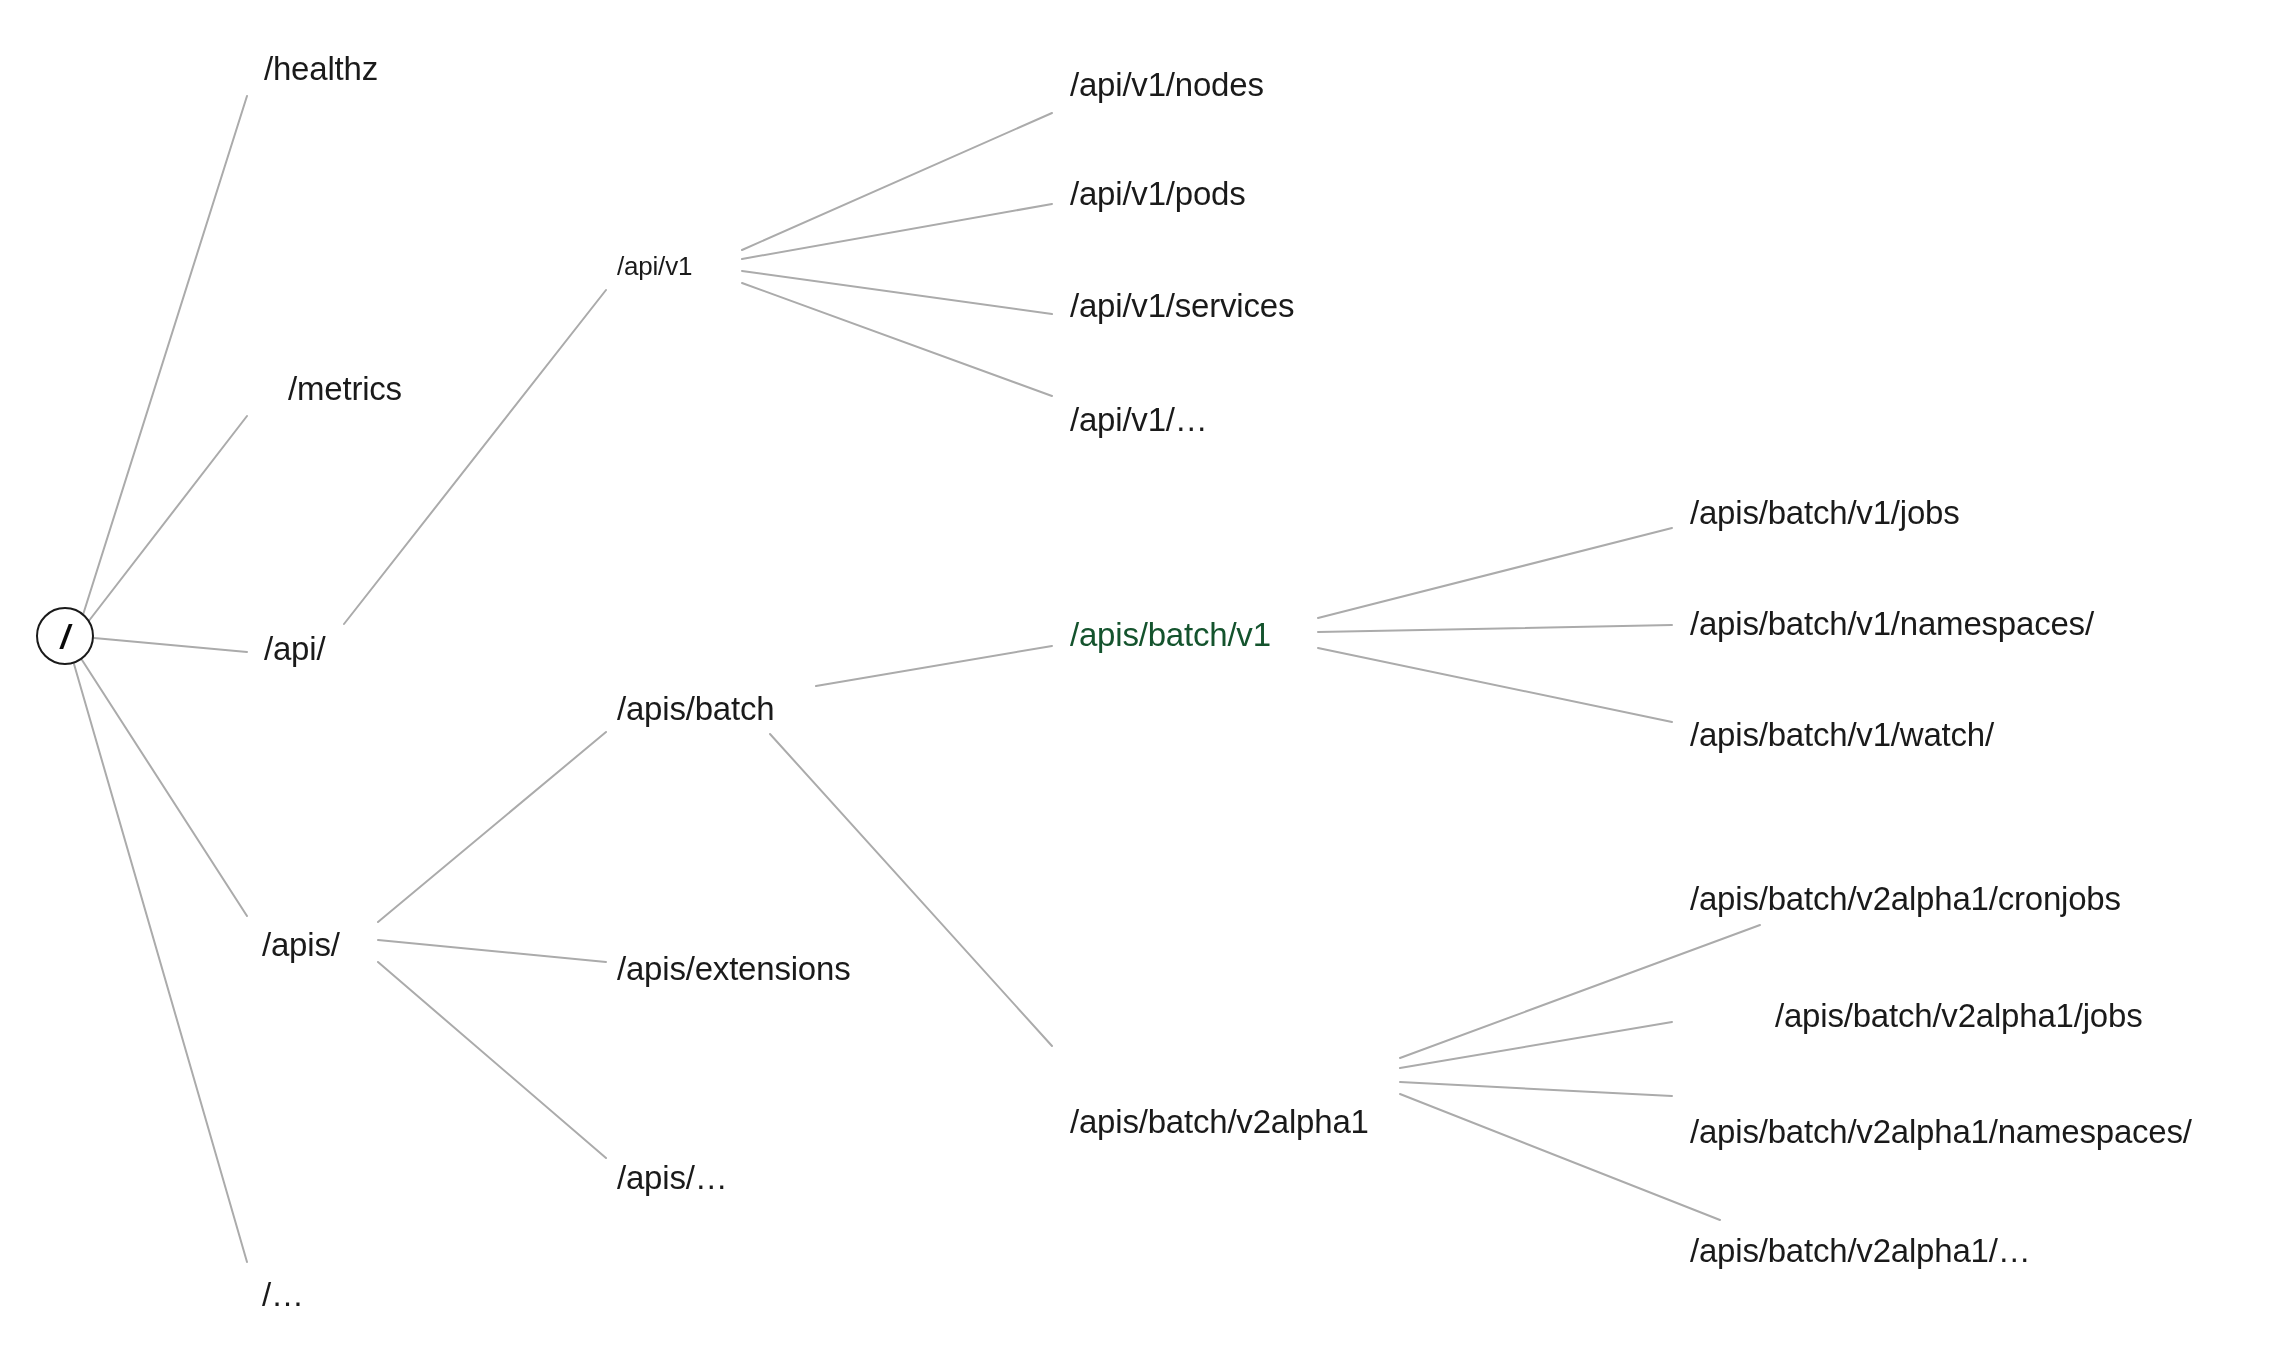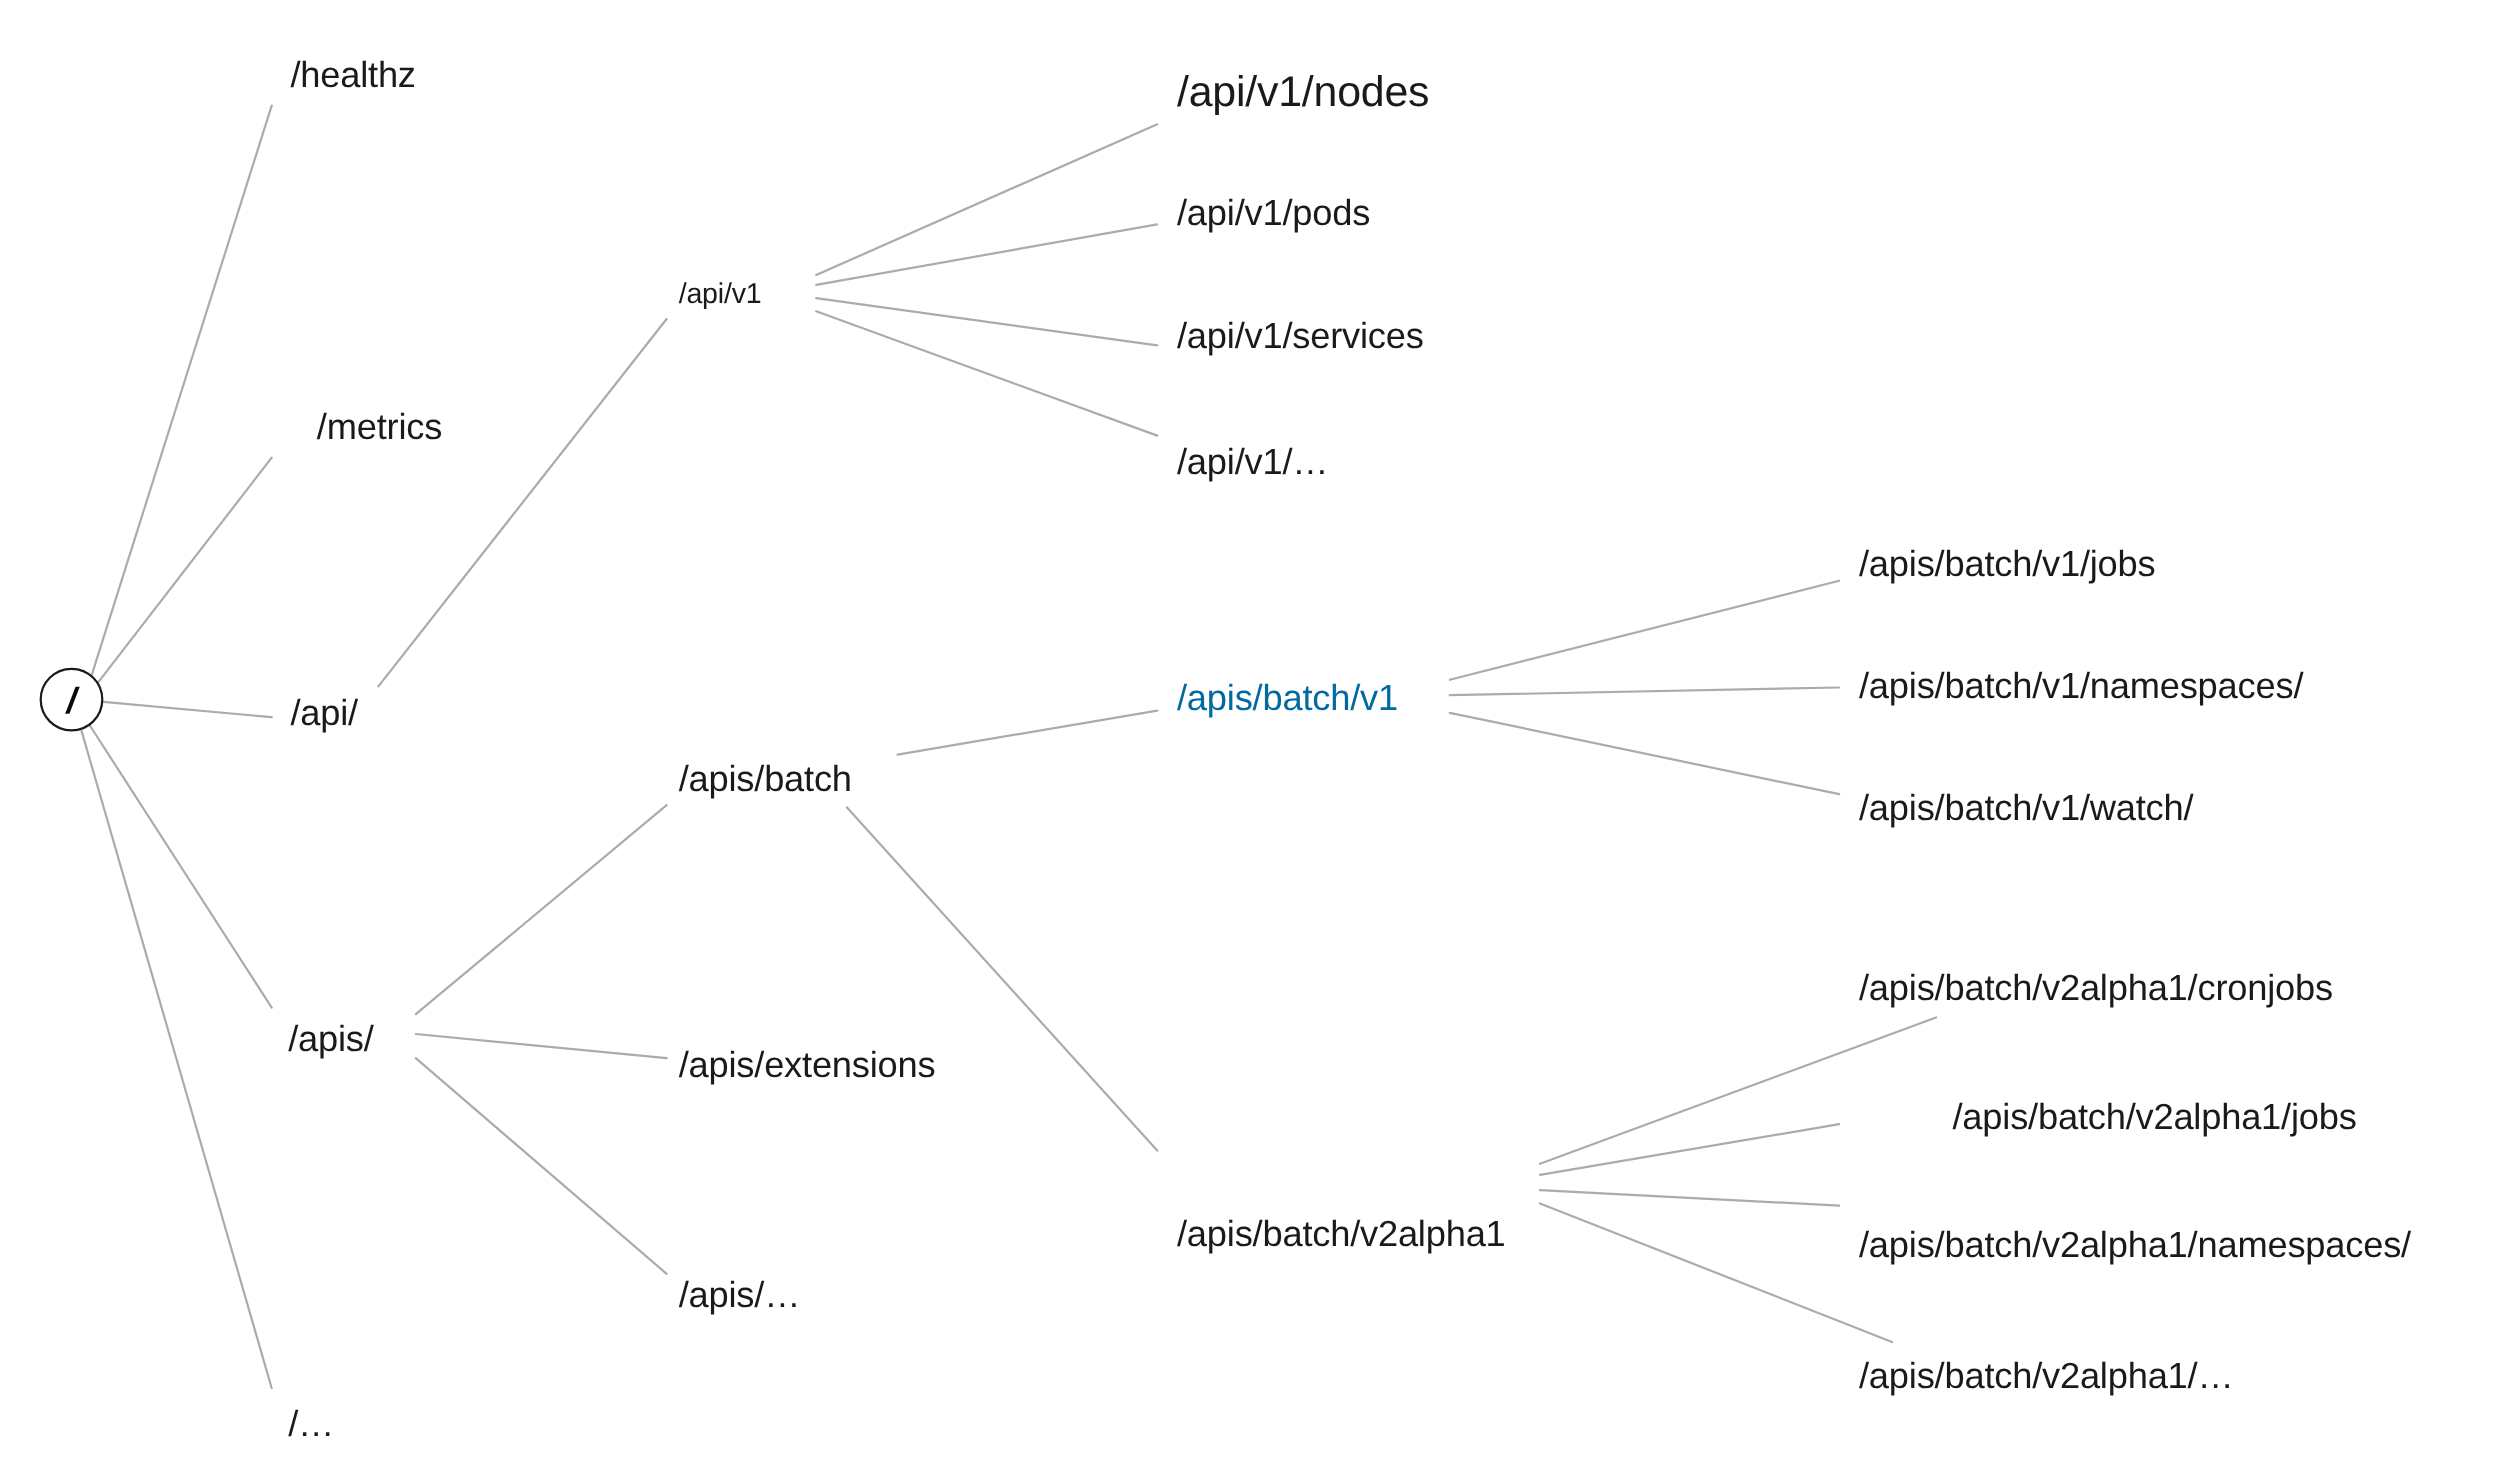--- a/index.html
+++ b/index.html
@@ -86,28 +86,28 @@
       <line x1="1400" y1="1094" x2="1720" y2="1220" stroke="#ababab" stroke-width="2" stroke-linecap="round"></line>
     </svg>
 
   <div id="node-layer">
       <div class="node-label" style="left: 264px; top: 68px; color: rgb(26, 26, 26); font-size: 33px;">/healthz</div>
       <div class="node-label" style="left: 264px; top: 388px; color: rgb(26, 26, 26); font-size: 33px; margin-left: 24px;">/metrics</div>
       <div class="node-label" style="left: 264px; top: 648px; color: rgb(26, 26, 26); font-size: 33px;">/api/</div>
       <div class="node-label" style="left: 262px; top: 944px; color: rgb(26, 26, 26); font-size: 33px;">/apis/</div>
       <div class="node-label" style="left: 262px; top: 1294px; color: rgb(26, 26, 26); font-size: 33px;">/…</div>
       <div class="node-label" style="left: 617px; top: 266px; color: rgb(26, 26, 26); font-size: 26px;">/api/v1</div>
-      <div class="node-label" style="left: 1070px; top: 84px; color: rgb(26, 26, 26); font-size: 39px; text-align: center;">/api/v1/nodes</div>
+      <div class="node-label" style="left: 1070px; top: 84px; color: rgb(26, 26, 26); font-size: 33px; text-align: center;">/api/v1/nodes</div>
       <div class="node-label" style="left: 1070px; top: 193px; color: rgb(26, 26, 26); font-size: 33px;">/api/v1/pods</div>
       <div class="node-label" style="left: 1070px; top: 305px; color: rgb(26, 26, 26); font-size: 33px;">/api/v1/services</div>
       <div class="node-label" style="left: 1070px; top: 419px; color: rgb(26, 26, 26); font-size: 33px;">/api/v1/…</div>
       <div class="node-label" style="left: 617px; top: 708px; color: rgb(26, 26, 26); font-size: 33px;">/apis/batch</div>
       <div class="node-label" style="left: 617px; top: 968px; color: rgb(26, 26, 26); font-size: 33px;">/apis/extensions</div>
       <div class="node-label" style="left: 617px; top: 1177px; color: rgb(26, 26, 26); font-size: 33px;">/apis/…</div>
-      <div class="node-label" style="left: 1070px; top: 634px; color: #0369a1; font-size: 33px;">/apis/batch/v1</div>
+      <div class="node-label" style="left: 1070px; top: 634px; color: #14532d; font-size: 33px;">/apis/batch/v1</div>
       <div class="node-label" style="left: 1690px; top: 512px; color: rgb(26, 26, 26); font-size: 33px;">/apis/batch/v1/jobs</div>
       <div class="node-label" style="left: 1690px; top: 623px; color: rgb(26, 26, 26); font-size: 33px;">/apis/batch/v1/namespaces/</div>
       <div class="node-label" style="left: 1690px; top: 734px; color: rgb(26, 26, 26); font-size: 33px;">/apis/batch/v1/watch/</div>
       <div class="node-label" style="left: 1070px; top: 1077px; color: rgb(26, 26, 26); font-size: 33px; margin-top: 44px;">/apis/batch/v2alpha1</div>
       <div class="node-label" style="left: 1690px; top: 898px; color: rgb(26, 26, 26); font-size: 33px;">/apis/batch/v2alpha1/cronjobs</div>
       <div class="node-label" style="left: 1775px; top: 1015px; color: rgb(26, 26, 26); font-size: 33px;">/apis/batch/v2alpha1/jobs</div>
       <div class="node-label" style="left: 1690px; top: 1131px; color: rgb(26, 26, 26); font-size: 33px;">/apis/batch/v2alpha1/namespaces/</div>
       <div class="node-label" style="left: 1690px; top: 1250px; color: rgb(26, 26, 26); font-size: 33px;">/apis/batch/v2alpha1/…</div>
     </div>
 

